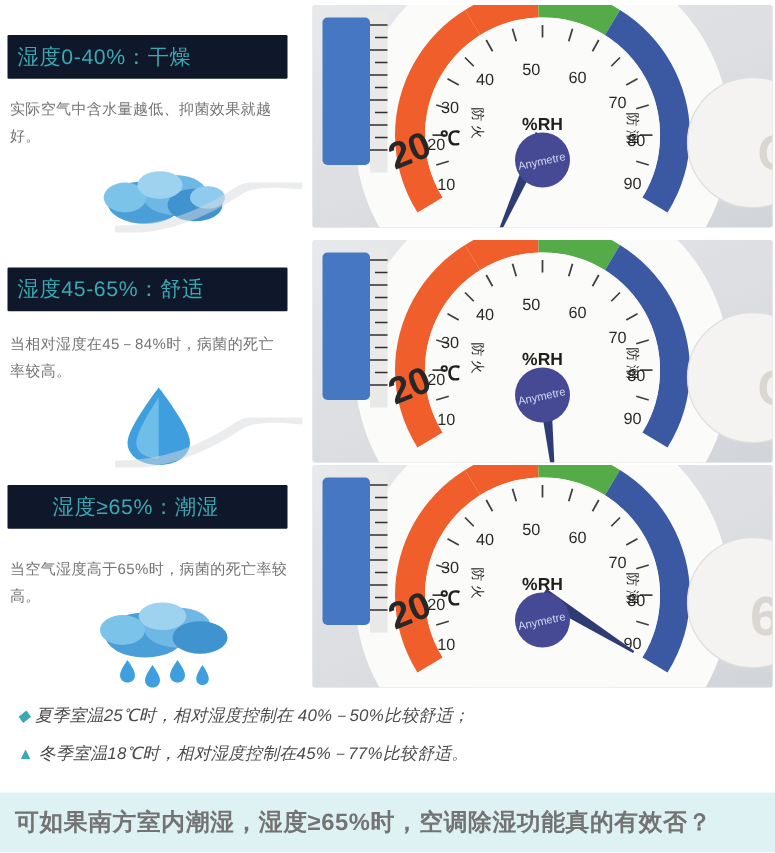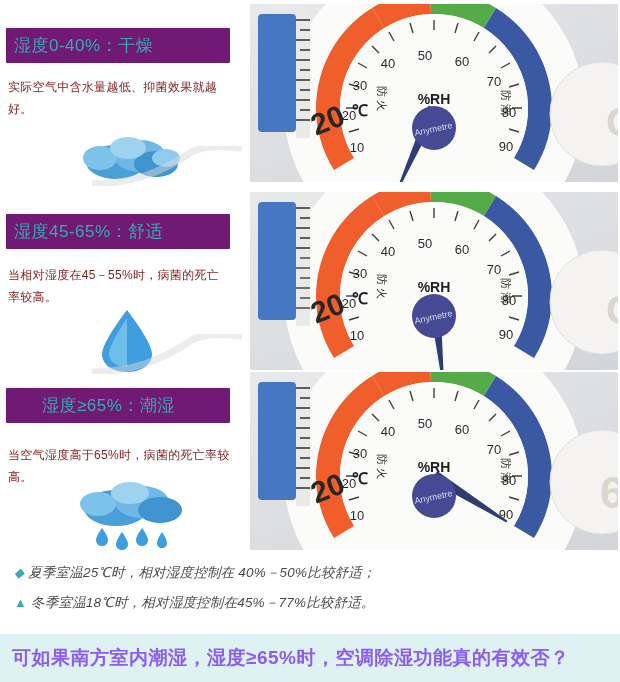--- a/index.html
+++ b/index.html
@@ -48,37 +48,37 @@
     background: #d9dbe0;
   }
 
   
   .heading {
     position: absolute;
     left: 6px;
     top: 28px;
     width: 224px;
     padding: 6px 8px;
-    background: #701a75;
+    background: #0f172a;
     color: #3aa9b4;
     font-size: 17px;
     letter-spacing: 0.5px;
     box-sizing: border-box;
     border-radius: 1px;
   }
   .heading.h2 { top: 26px; }
   .heading.h3 { top: 20px; padding-left: 36px; }
 
   .body-text {
     position: absolute;
     left: 8px;
     top: 76px;
     width: 222px;
     font-size: 12px;
-    color: #7f1d1d;
+    color: #737373;
     line-height: 22px;
     letter-spacing: 0.3px;
   }
 
   
   .art {
     position: absolute;
     left: 78px;
     top: 128px;
     width: 110px;
@@ -143,21 +143,21 @@
     left: 0;
     top: 634px;
     width: 620px;
     height: 48px;
     background: #def1f3;
     display: flex;
     align-items: center;
   }
   .banner-text {
     padding-left: 12px;
-    color: #8b5cf6;
+    color: #737373;
     font-size: 19px;
     font-weight: bold;
     letter-spacing: .5px;
   }
 </style>
 </head>
 <body>
 
 <div class="page">
 
@@ -273,21 +273,21 @@
             <rect x="0" y="0" width="368" height="178" fill="#ffffff" opacity="0.06"></rect>
           </g>
         </svg>
       </div>
     </div>
   </div>
 
   <div class="row row-2" style="position:absolute;top:188px;left:0;">
     <div class="left-col">
       <div class="heading h2">湿度45-65%：舒适</div>
-      <div class="body-text">当相对湿度在45－55%时，病菌的死亡率较高。</div>
+      <div class="body-text">当相对湿度在45－84%时，病菌的死亡率较高。</div>
       <div class="art2">
         <svg width="70" height="68" viewBox="0 0 70 68">
           <path d="M35 4 C35 4 10 36 10 48 C10 59 21 66 35 66 C49 66 60 59 60 48 C60 36 35 4 35 4 Z" fill="#3f9ede"></path>
           <path d="M35 12 C35 12 17 38 17 48 C17 56 25 61 35 61 Z" fill="#6fbde9"></path>
         </svg>
       </div>
       <div class="swoosh">
         <svg width="150" height="40" viewBox="0 0 150 40">
           <path d="M0,38 C40,38 70,26 100,6 C110,0 130,0 148,2" stroke="#d8dadd" stroke-width="7" fill="none" stroke-linecap="round"></path>
         </svg>

